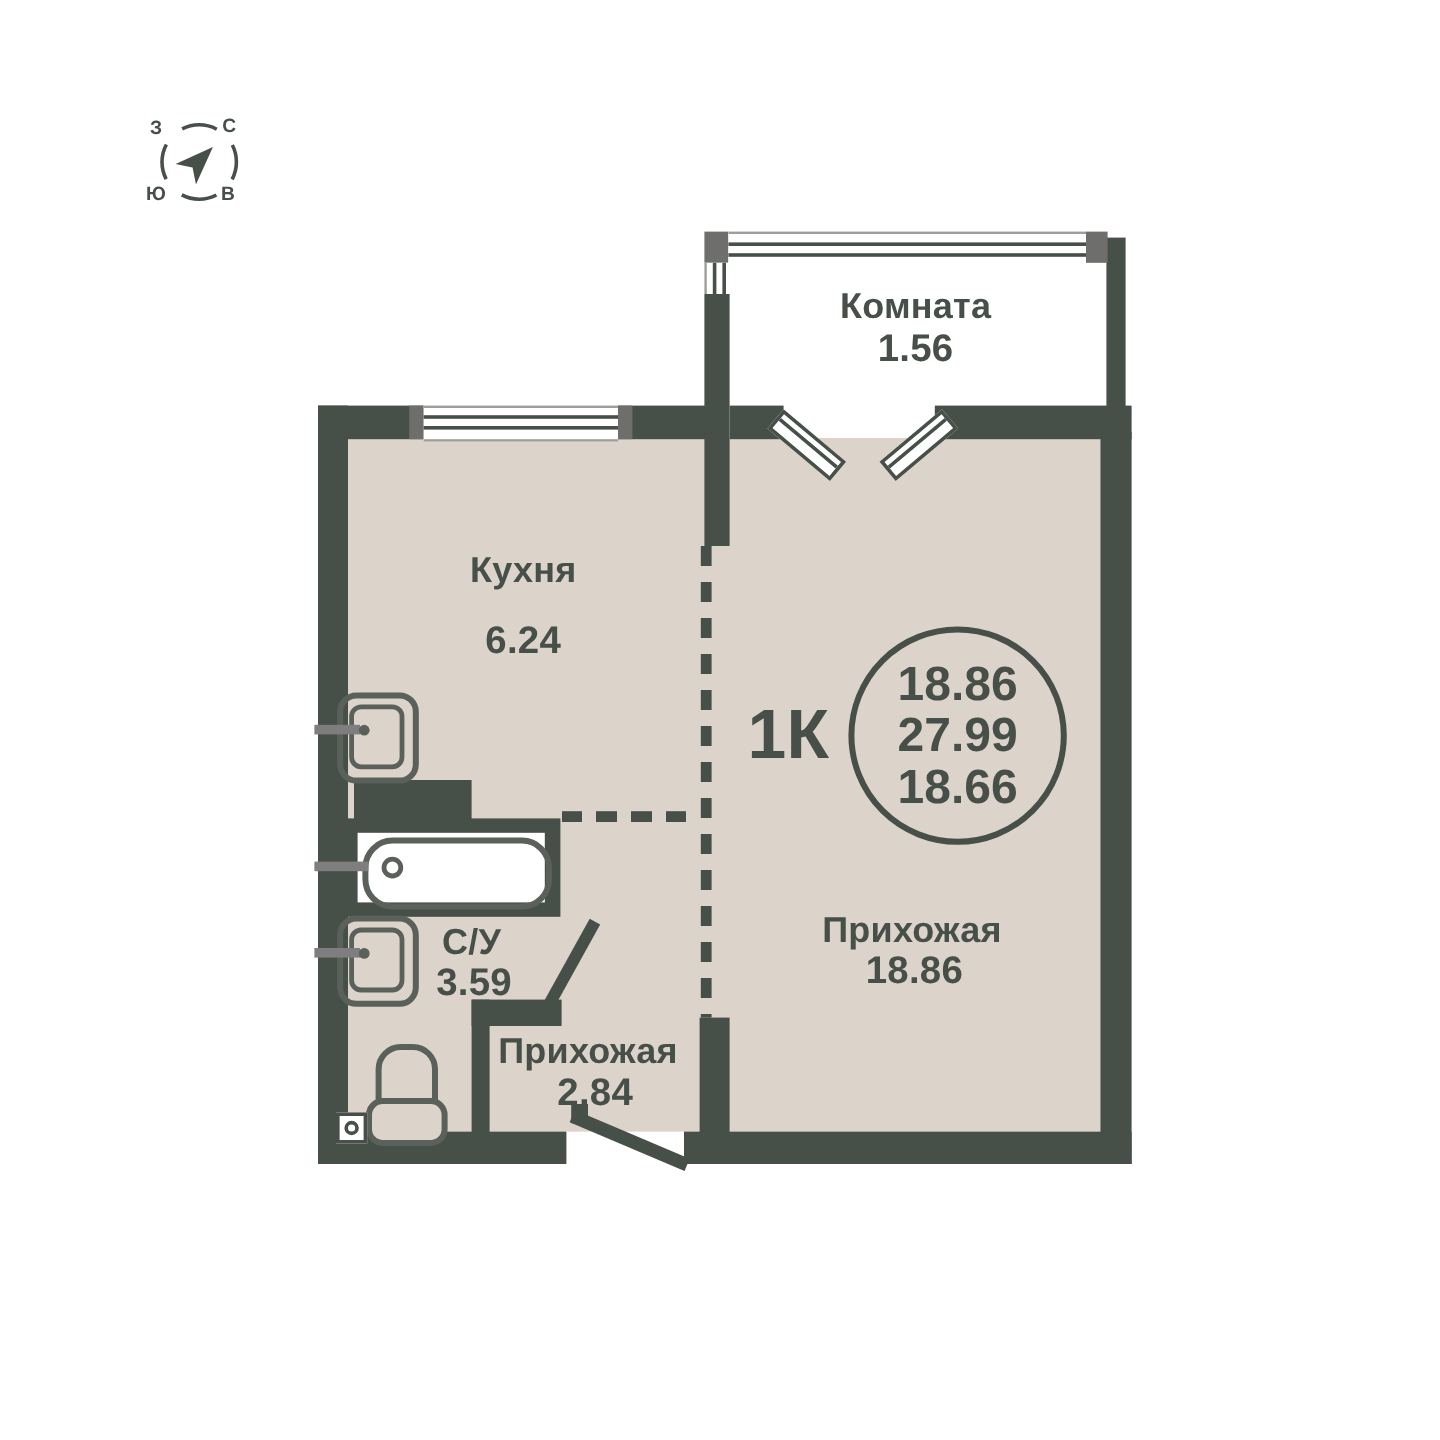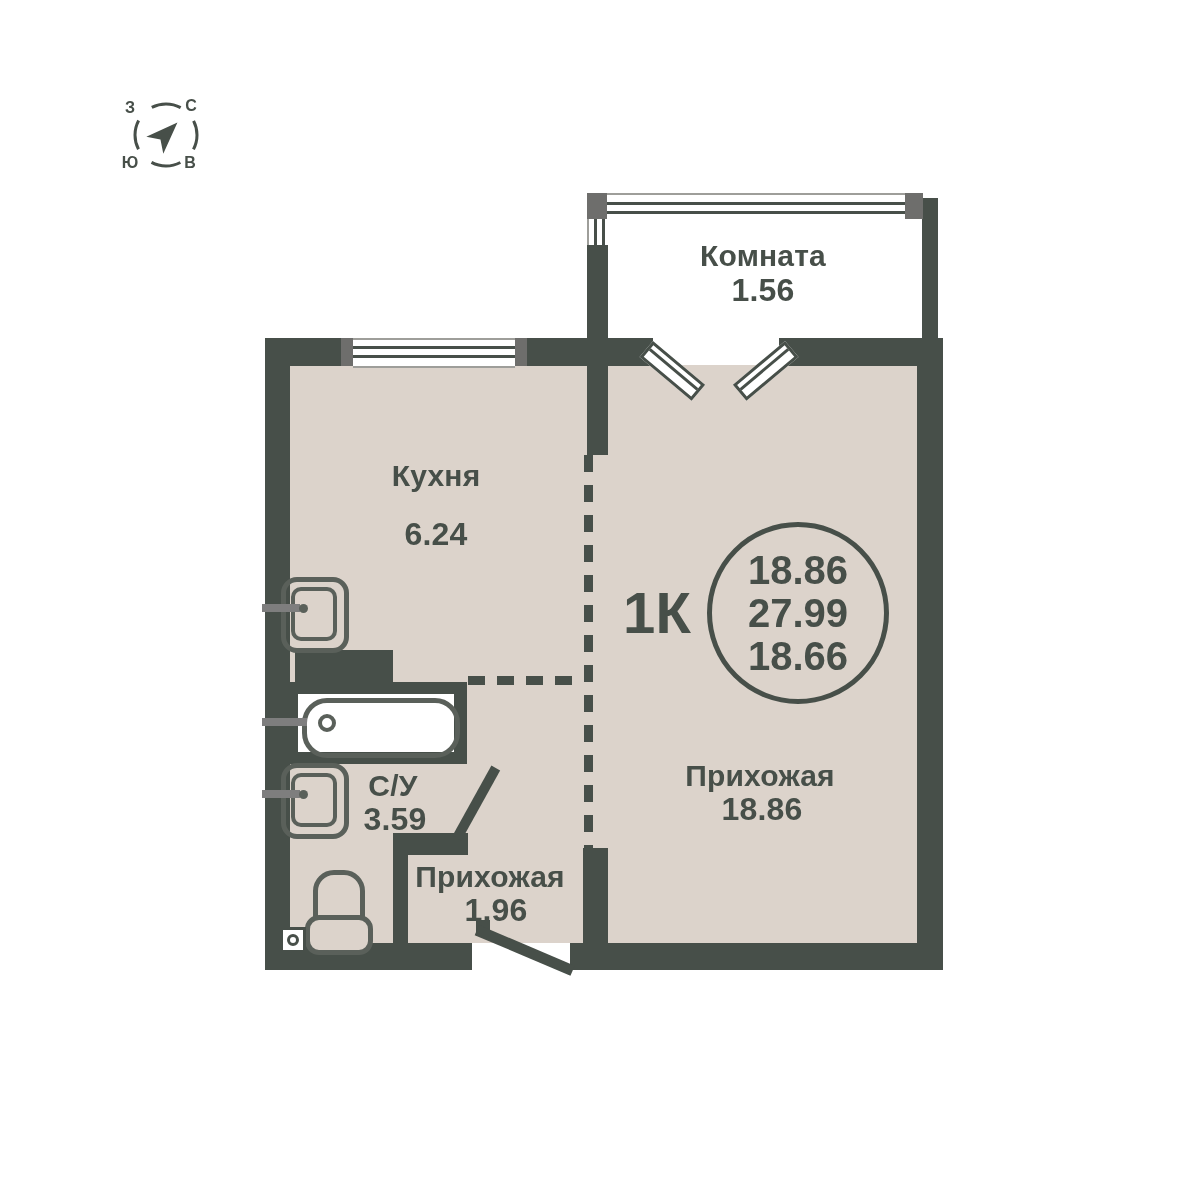--- a/index.html
+++ b/index.html
@@ -131,21 +131,21 @@
   <div class="label" style="left:436px;top:476px">Кухня</div>
   <div class="label num" style="left:436px;top:534px">6.24</div>
 
   <div class="label" style="left:760px;top:776px">Прихожая</div>
   <div class="label num" style="left:762px;top:809px">18.86</div>
 
   <div class="label" style="left:393px;top:786px">С/У</div>
   <div class="label num" style="left:395px;top:819px">3.59</div>
 
   <div class="label" style="left:490px;top:877px">Прихожая</div>
-  <div class="label num" style="left:496px;top:910px">1.96</div>
+  <div class="label num" style="left:496px;top:910px">2.84</div>
 
   <div class="label type-label" style="left:657px;top:612px">1К</div>
 
   <div class="area-circle">
     <div class="cv">18.86</div>
     <div class="cv">27.99</div>
     <div class="cv">18.66</div>
   </div>
 
 </div>

